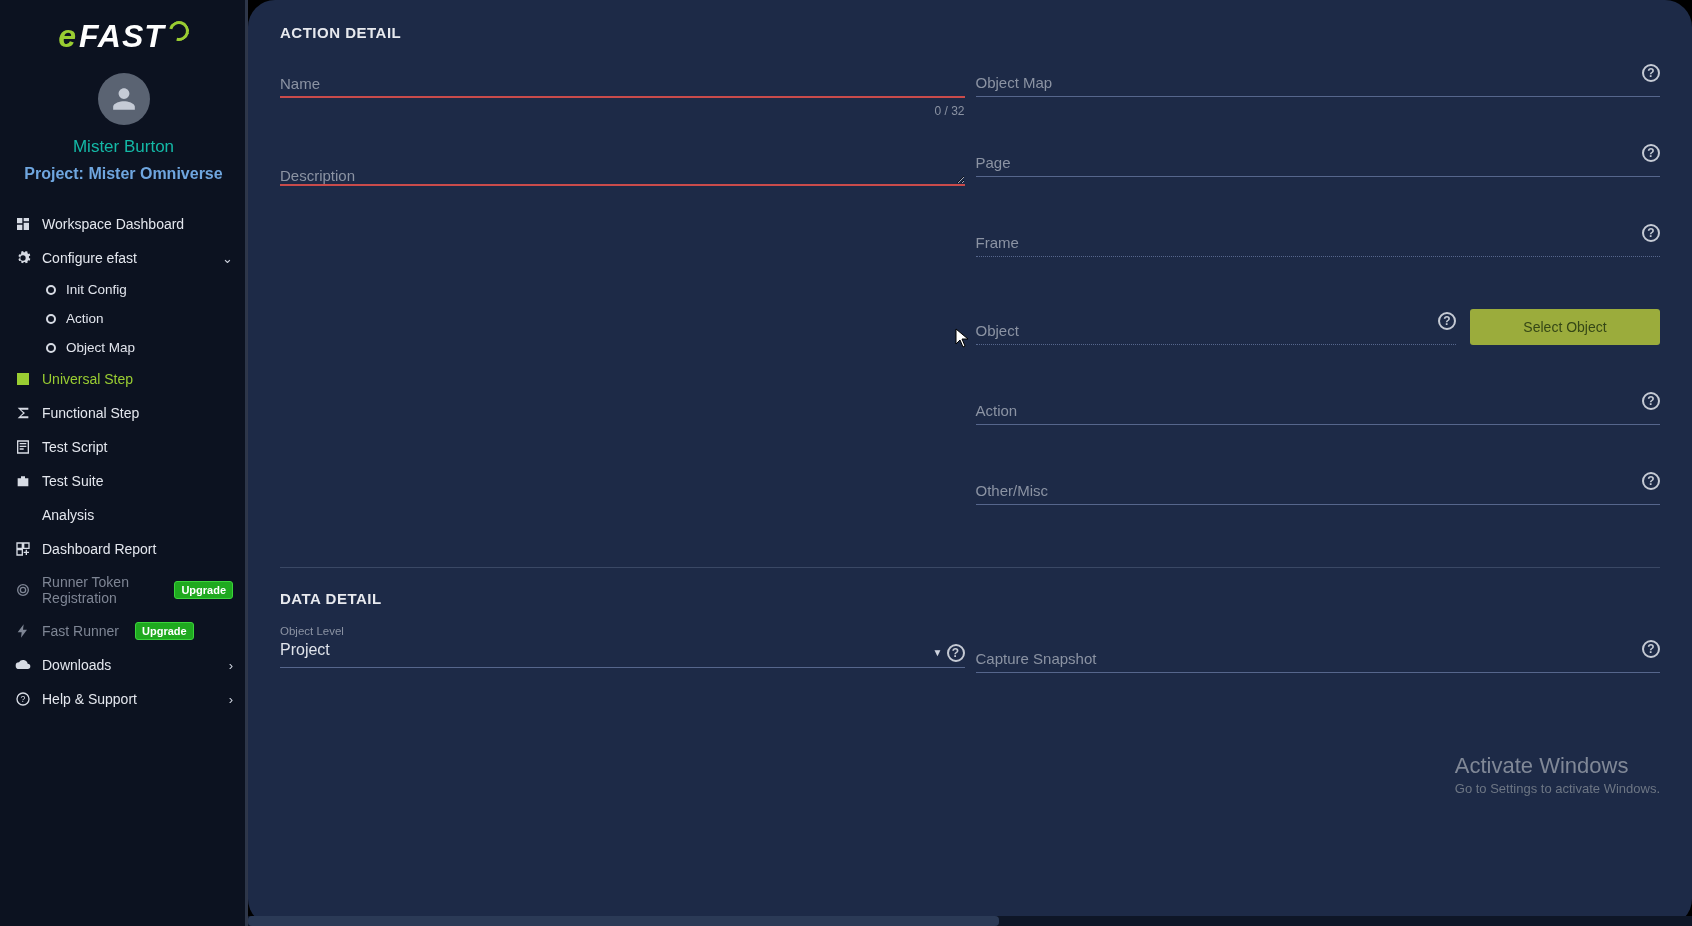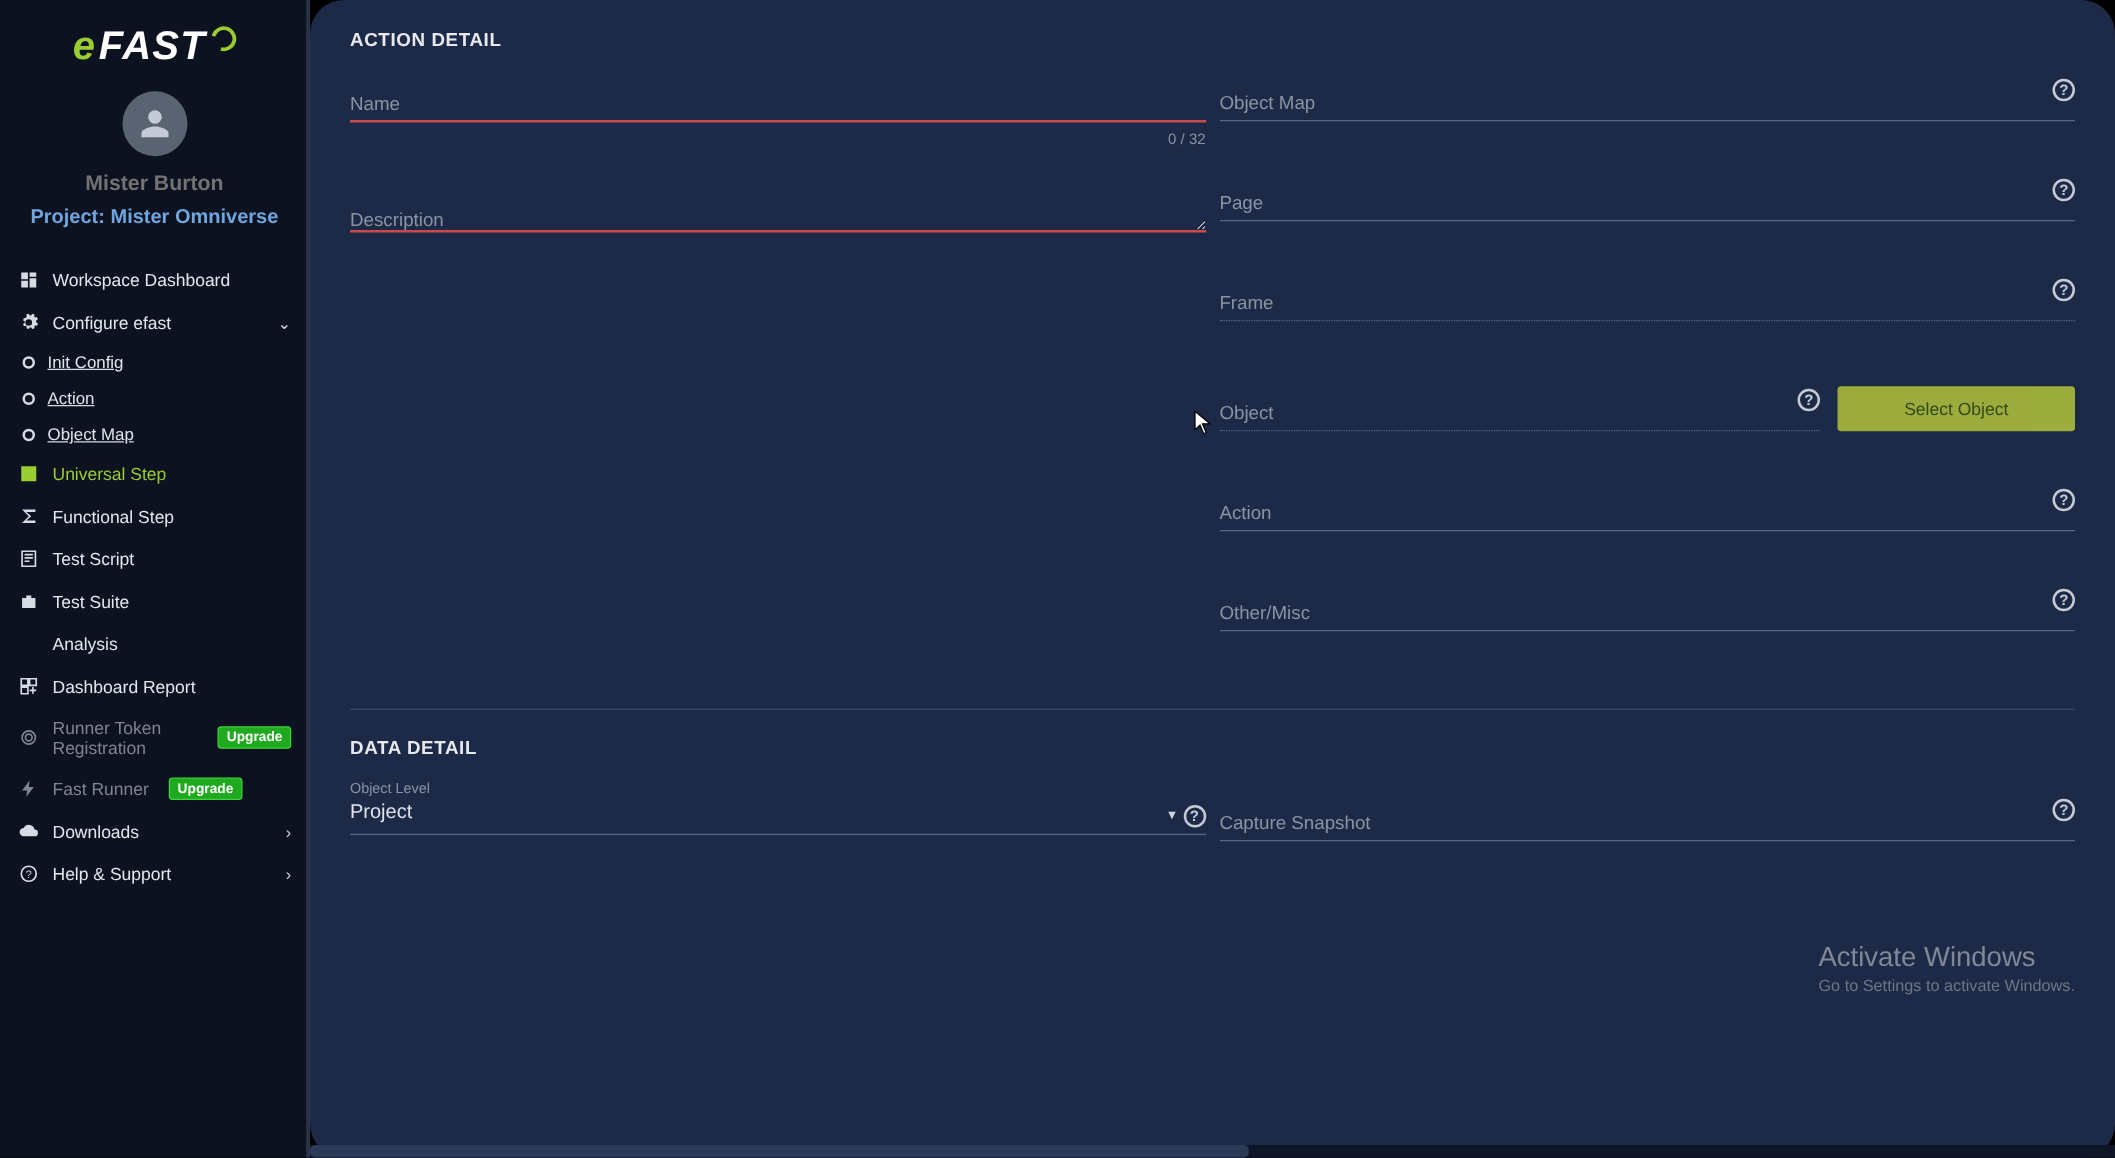--- a/index.html
+++ b/index.html
@@ -27,33 +27,33 @@
   
   .sidebar{width:248px;flex:0 0 248px;background:var(--bg-side);border-right:1px solid #30374a;display:flex;flex-direction:column;overflow:hidden;}
   .logo-wrap{padding:18px 0 8px 0;text-align:center;}
   .logo{font-size:32px;font-weight:800;font-style:italic;letter-spacing:1px;color:#fefefe;display:inline-flex;align-items:center;gap:2px;}
   .logo .e{color:var(--accent-bright);font-style:italic;}
   .logo .swoosh{display:inline-block;width:20px;height:20px;border:3px solid var(--accent-bright);border-radius:50%;border-left-color:transparent;transform:rotate(-30deg);margin-left:2px;position:relative;top:-6px;}
 
   .profile{display:flex;flex-direction:column;align-items:center;padding:10px 10px 18px 10px;text-align:center;}
   .avatar{width:52px;height:52px;border-radius:50%;background:#5a6372;display:flex;align-items:center;justify-content:center;margin-bottom:12px;}
   .avatar svg{width:26px;height:26px;fill:#c5cbd6;}
-  .username{font-weight:700;font-size:17px;color:#737373;margin-bottom:8px;}
+  .username{font-weight:400;font-size:17px;color:#14b8a6;margin-bottom:8px;}
   .project{font-size:16px;color:#6fa6df;font-weight:600;}
 
   .nav{flex:1;overflow-y:auto;padding-top:6px;}
   .nav-item{display:flex;align-items:center;gap:10px;padding:8px 14px;font-size:14px;color:#e4e7ee;cursor:pointer;position:relative;}
   .nav-item .nav-icon{width:18px;height:18px;display:flex;align-items:center;justify-content:center;flex:0 0 18px;}
   .nav-item .nav-icon svg{width:16px;height:16px;fill:#d7dbe4;}
   .nav-item .chev{position:absolute;right:14px;font-size:13px;color:#cfd4df;}
   .nav-item.active{color:var(--accent-bright);}
   .nav-item.active .nav-icon svg{fill:var(--accent-bright);}
   .nav-item.dimmed{color:#7e8594;}
   .nav-item.dimmed .nav-icon svg{fill:#7e8594;}
-  .nav-sub{padding-left:4px;text-decoration:underline;}
+  .nav-sub{padding-left:32px;}
   .nav-sub .nav-item{padding:7px 14px;font-size:13.5px;color:#e1e4ec;}
   .bullet{width:10px;height:10px;border:2px solid #d7dbe4;border-radius:50%;flex:0 0 10px;}
   .upgrade{display:inline-block;background:var(--upgrade-green);color:#fff;border:1px solid #3bd43b;border-radius:3px;font-size:11px;padding:2px 6px;margin-left:6px;font-weight:600;}
 
   
   .main{flex:1;background:var(--bg-main);position:relative;overflow:hidden;border-radius:27px;}
   .main-inner{position:absolute;inset:0;overflow-y:auto;padding:24px 32px 20px 32px;}
   .section-title{font-size:15px;font-weight:600;color:var(--fg-title);letter-spacing:0.5px;margin:0 0 28px 0;}
   .cols{display:flex;gap:11px;}
   .col{flex:1;min-width:0;}

